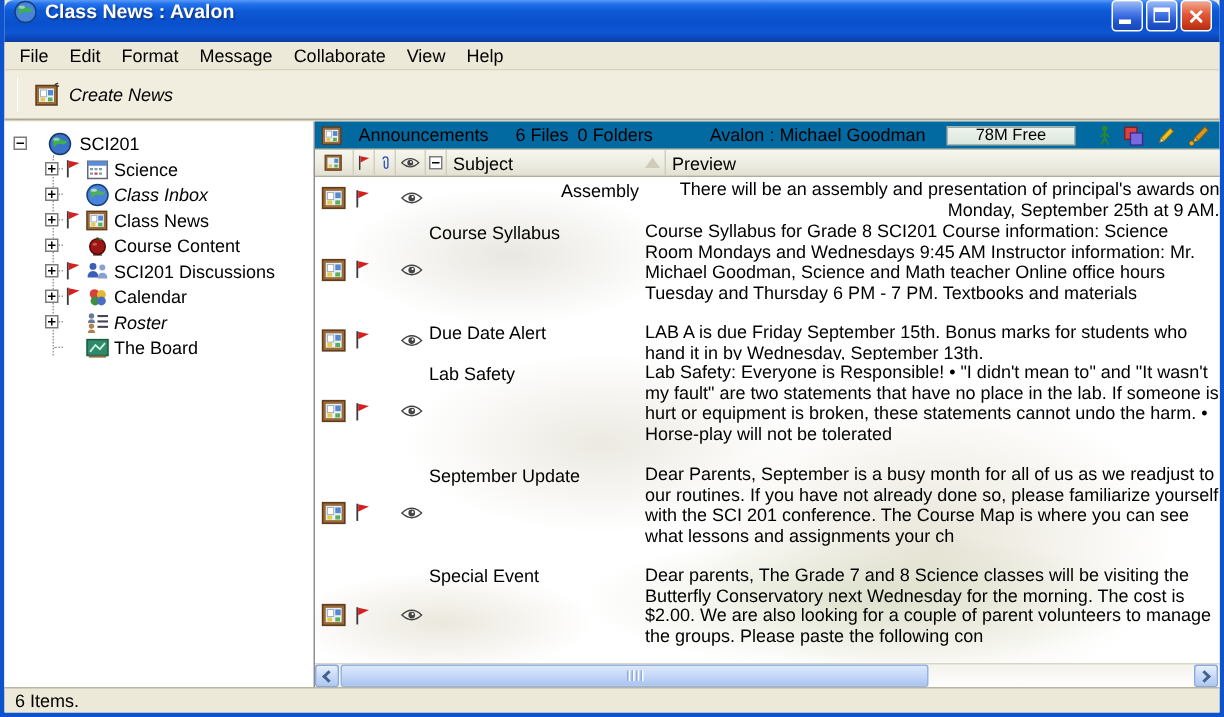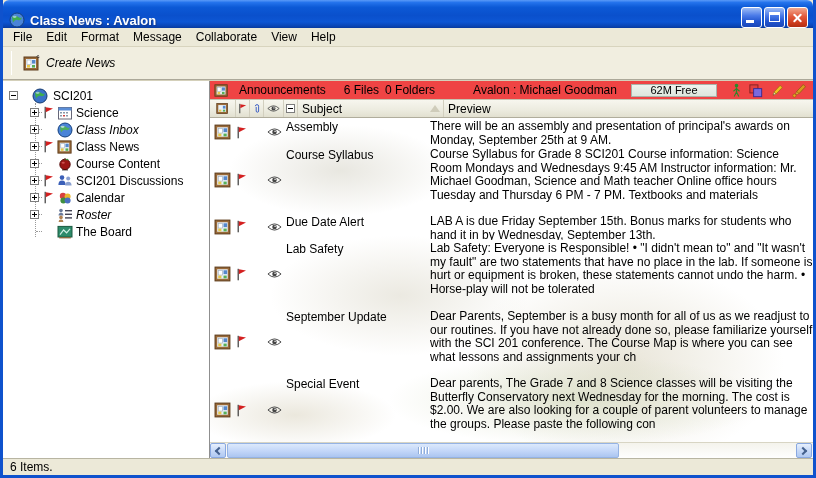--- a/index.html
+++ b/index.html
@@ -3,21 +3,21 @@
 <meta charset="utf-8">
 <style>
   * { box-sizing: border-box; margin: 0; padding: 0; }
   html,body { width:816px; height:478px; overflow:hidden; }
   body { font-family:"Liberation Sans", sans-serif; font-size:12px; color:#000; background:#ece9d8; }
 
   .window { width:816px; height:478px; display:flex; flex-direction:column;
     border-left:3px solid #0f52cd; border-right:3px solid #0f52cd; border-bottom:3px solid #0f52cd; }
 
   
-  .titlebar { height:28px; flex:0 0 28px; display:flex; align-items:flex-end; padding:0 5px 0 6px;
+  .titlebar { height:28px; flex:0 0 28px; display:flex; align-items:flex-start; padding:0 5px 0 6px;
     background:linear-gradient(180deg,#5a9af8 0%,#2473ec 9%,#0c59d6 26%,#0a50cc 55%,#0d56d4 78%,#0a45b5 93%,#073a9e 100%);
     border-radius:6px 6px 0 0; }
   .titlebar .title-text { color:#fff; font-weight:bold; font-size:13px; margin-left:5px;
     text-shadow:1px 1px 1px #133a8e; flex:1; white-space:nowrap; overflow:hidden; }
   .winbtns { display:flex; gap:2px; }
   .winbtn { width:21px; height:21px; border:1px solid #fff; border-radius:3px; position:relative; cursor:default;
     background:linear-gradient(180deg,#9dbcf6 0%,#4a7ae8 40%,#2255cf 70%,#1a47b8 100%); }
   .winbtn.close { background:linear-gradient(180deg,#f2a88e 0%,#e2593a 45%,#cb3a1b 80%,#b02f12 100%); }
   .glyph-min { position:absolute; left:4px; bottom:4px; width:8px; height:3px; background:#fff; }
   .glyph-max { position:absolute; left:4px; top:4px; width:11px; height:10px; border:1px solid #fff; border-top:3px solid #fff; }
@@ -54,21 +54,21 @@
   .flag-cell { width:13px; flex:0 0 13px; display:flex; align-items:center; }
   .ticon { width:17px; flex:0 0 17px; height:16px; display:flex; align-items:center; justify-content:center; margin-right:3px; }
   .tlabel { font-size:12px; }
   .tlabel.italic { font-style:italic; }
   .trow.root .tlabel { margin-left:2px; }
   .trow.root .ticon { margin-left:9px; }
 
   
   .right-panel { flex:1; display:flex; flex-direction:column; min-width:0; }
 
-  .infobar { height:19px; flex:0 0 19px; background:#ef4444; border-bottom:1px solid #c6c3b0;
+  .infobar { height:19px; flex:0 0 19px; background:#0369a1; border-bottom:1px solid #c6c3b0;
     display:flex; align-items:center; font-size:12px; padding:0 4px; white-space:nowrap; }
   .infobar .lbl { margin-left:10px; }
   .free-box { margin-left:14px; width:86px; height:13px; background:linear-gradient(180deg,#eef3ee,#dde7dd);
     border:1px solid #aab4aa; font-size:11px; display:flex; align-items:center; justify-content:center; }
   .info-icons { margin-left:auto; display:flex; align-items:center; gap:7px; padding-right:2px; }
 
   .colheader { height:18px; flex:0 0 18px; display:flex; align-items:stretch; font-size:12px;
     background:linear-gradient(180deg,#f7f6ee 0%,#ecebdf 60%,#e2e0d0 100%); border-bottom:1px solid #b0ad9c; }
   .hcell { display:flex; align-items:center; justify-content:center; border-right:1px solid #d2cfbf; }
   .hcell.icon-c { width:26px; } .hcell.flag-c { width:14px; } .hcell.clip-c { width:14px; }
@@ -88,21 +88,21 @@
   .wm3 { left:250px; top:140px; width:330px; height:210px; background:radial-gradient(ellipse at center, rgba(211,204,179,.50), transparent 68%); }
   .wm4 { left:170px; top:235px; width:390px; height:95px;  background:radial-gradient(ellipse at center, rgba(198,207,170,.45), transparent 68%); }
   .wm5 { left:-20px; top:262px; width:210px; height:70px;  background:radial-gradient(ellipse at center, rgba(213,206,184,.48), transparent 68%); }
   .lrow { display:flex; position:relative; overflow:hidden; }
   .lrow .iconcol { width:26px; flex:0 0 26px; display:flex; align-items:center; justify-content:center; }
   .lrow .flagcol { width:14px; flex:0 0 14px; display:flex; align-items:center; }
   .lrow .clipcol { width:14px; flex:0 0 14px; }
   .lrow .eyecol  { width:20px; flex:0 0 20px; display:flex; align-items:center; justify-content:center; }
   .lrow .subjcol { width:146px; flex:0 0 146px; padding:2px 4px 0 2px; font-size:12px; }
   .lrow .prevcol { flex:1; padding-top:2px; font-size:12px; line-height:13.6px; min-width:0; }
-  .h2 { height:28px; } .h5a { height:67px; } .h2b { height:27px; } .h5b { height:68px; }
+  .h2 { height:28px;text-align:right; } .h5a { height:67px; } .h2b { height:27px; } .h5b { height:68px; }
   .h5c { height:67px; } .h5d { height:70px; }
 
   
   .hscroll { height:16px; flex:0 0 16px; display:flex; background:linear-gradient(180deg,#f4f3ec,#fefefe); border-top:1px solid #d8d5c4; }
   .sbtn { width:16px; flex:0 0 16px; height:15px; border:1px solid #89a8e0; border-radius:2px;
     background:linear-gradient(180deg,#e7f0fd,#c5d8f7 55%,#b0c9f2); display:flex; align-items:center; justify-content:center; }
   .chev { width:6px; height:6px; border-left:2px solid #44618e; border-bottom:2px solid #44618e; }
   .chev.left { transform:rotate(45deg); margin-left:2px; }
   .chev.right { transform:rotate(-135deg); margin-right:2px; }
   .sthumb { width:392px; flex:0 0 392px; height:15px; border:1px solid #95b3e4; border-radius:2px; margin-left:1px;
@@ -342,21 +342,21 @@
               <rect x="9" y="5" width="3.4" height="3.6" fill="#5588cc"></rect>
               <rect x="4" y="10" width="3" height="2.6" fill="#e8c84a"></rect>
               <rect x="9" y="10" width="3" height="2.6" fill="#58b058"></rect>
             </svg>
         </span>
         <span class="lbl">Announcements</span>
         <span class="lbl" style="margin-left:18px">6 Files</span>
         <span class="lbl" style="margin-left:6px">0 Folders</span>
         <span class="lbl" style="margin-left:38px">Avalon : Michael Goodman</span>
         <span class="free-box">
-          <span>62M Free</span>
+          <span>78M Free</span>
         </span>
         <span class="info-icons">
           <span>
             <svg width="9" height="15" viewBox="0 0 10 16">
                 <circle cx="5" cy="2.6" r="2" fill="#2a8a2a"></circle>
                 <rect x="4.3" y="4.6" width="1.4" height="5" fill="#2a8a2a"></rect>
                 <path d="M5 6 L1.6 8.8 M5 6 L8.4 8.8 M5 9.6 L2.4 14.6 M5 9.6 L7.6 14.6" stroke="#2a8a2a" stroke-width="1.2" fill="none"></path>
               </svg>
           </span>
           <span>

